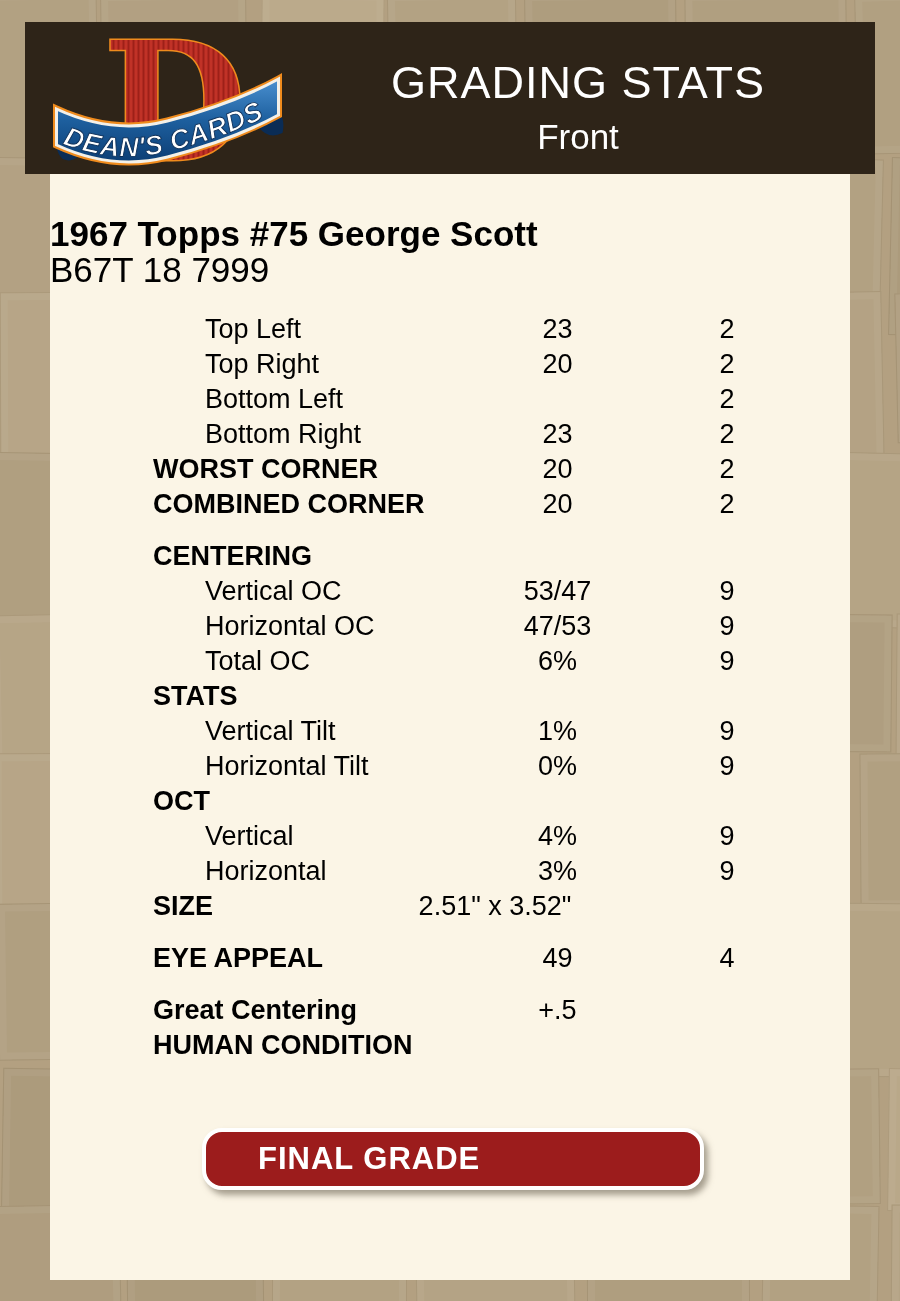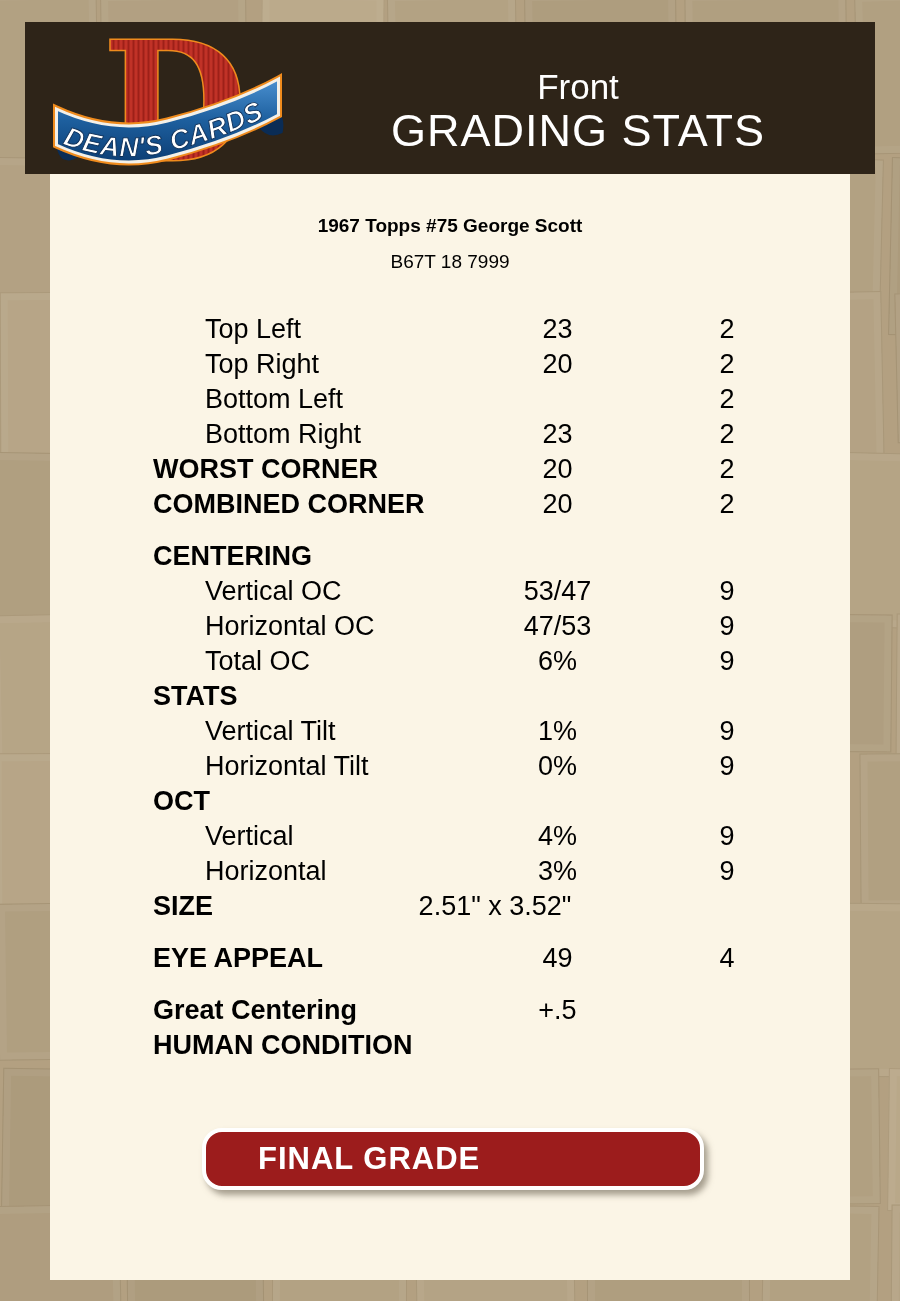--- a/index.html
+++ b/index.html
@@ -26,22 +26,22 @@
     text-align:center; color:#ffffff;
   }
   #header-title { font-size:45px; line-height:50px; letter-spacing:1px; }
   #header-subtitle { font-size:35px; line-height:38px; margin-top:10px; }
 
   
   #panel {
     position:absolute; left:50px; top:174px; width:800px; height:1106px;
     background:#fbf5e6;
   }
-  #card-head { position:absolute; top:34px; left:0; width:100%;
-               text-align:center; font-size:19px; line-height:36px; }
+  #card-head { position:absolute; top:42px; left:0; width:100%;
+               text-align:left; font-size:35px; line-height:36px; }
   #card-name { font-weight:bold; }
 
   #stats { position:absolute; top:138px; left:0; right:0; }
   .row { position:relative; height:35px; line-height:35px; font-size:27px; }
   .row.gap { margin-top:17px; }
   .label { display:inline-block; padding-left:103px; white-space:nowrap; }
   .label.indent { padding-left:155px; }
   .strong { font-weight:bold; }
   .value { position:absolute; left:430px; top:0; width:155px; text-align:center; }
   .value.size-val { left:345px; width:200px; }
@@ -152,22 +152,22 @@
 
       <path id="band" d="M4,82 Q60,108 115,94 Q180,77 226,52 L226,88 Q180,113 115,130 Q60,144 4,118 Z" fill="none" stroke="#ef8b1d" stroke-width="7"></path>
       <path d="M4,82 Q60,108 115,94 Q180,77 226,52 L226,88 Q180,113 115,130 Q60,144 4,118 Z" fill="url(#ribbonGrad)" stroke="#f3f0e8" stroke-width="3"></path>
       <path id="ribbonTextPath" d="M8,116 Q62,138 118,124 Q182,108 224,84" fill="none"></path>
       <text font-size="27" font-weight="bold" font-style="italic" fill="#ffffff" stroke="#0a2c55" stroke-width="0.9" letter-spacing="0.5">
         <textPath href="#ribbonTextPath" startOffset="2">DEAN'S CARDS</textPath>
       </text>
     </svg>
 
     <div id="title-block">
+      <div id="header-title">GRADING STATS</div>
       <div id="header-subtitle">Front</div>
-      <div id="header-title">GRADING STATS</div>
     </div>
   </div>
 
   <div id="panel">
 
     <div id="card-head">
       <div id="card-name">1967 Topps #75 George Scott</div>
       <div id="card-serial">B67T 18 7999</div>
     </div>
 

